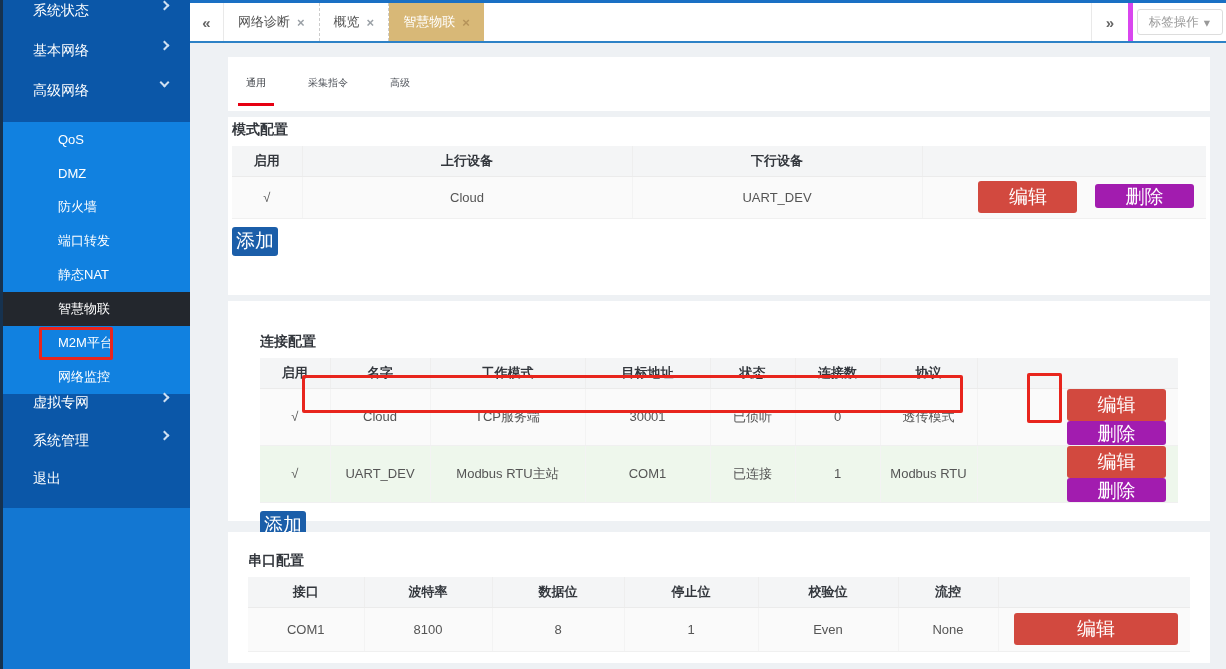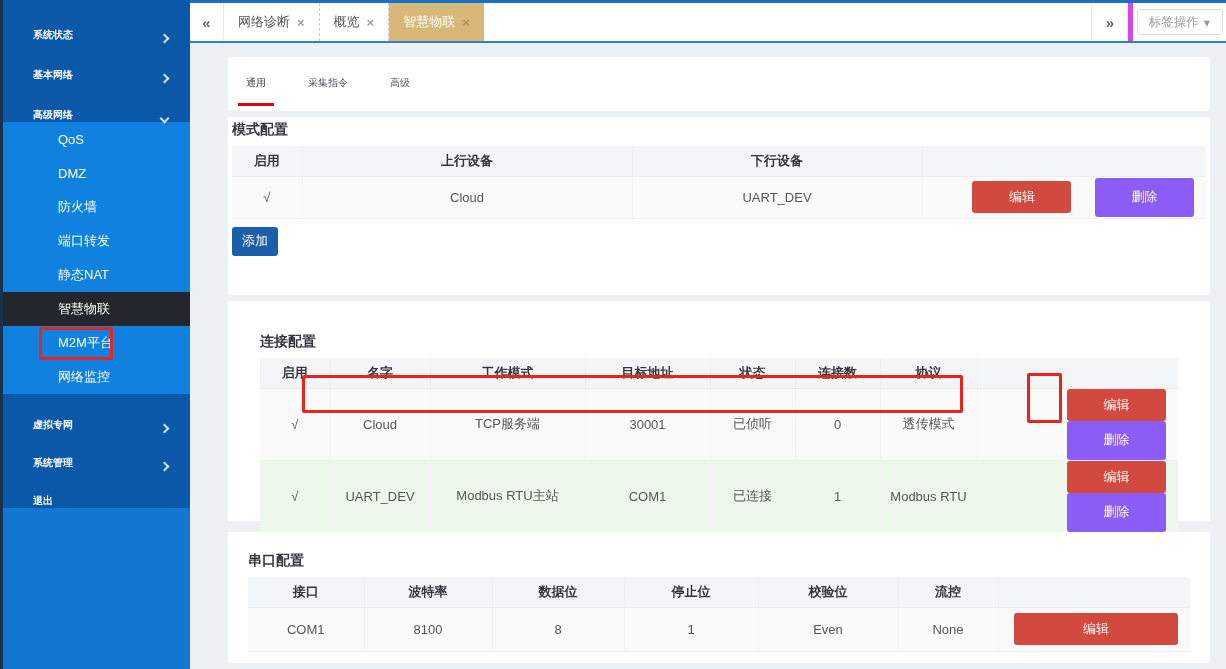--- a/index.html
+++ b/index.html
@@ -4,22 +4,22 @@
 <style>
   * { margin:0; padding:0; box-sizing:border-box; }
   html,body { width:1226px; height:669px; overflow:hidden;
     font-family:"Liberation Sans","DejaVu Sans",sans-serif; background:#eef1f4; }
   .app { position:relative; width:1226px; height:669px; }
 
   
   .sidebar { position:absolute; left:0; top:0; width:190px; height:669px;
     background:#1377d2; border-left:3px solid #16324f; }
   .side-top-block { background:#0b57a8; padding-top:2px; }
-  .side-item { height:40px; display:flex; align-items:flex-end; justify-content:space-between;
-    padding:0 22px 0 30px; color:#fff; font-size:10px; font-weight:bold; cursor:pointer; }
+  .side-item { height:40px; display:flex; align-items:flex-start; justify-content:space-between;
+    padding:0 22px 0 30px; color:#fff; font-size:14px; font-weight:normal; cursor:pointer; }
   .side-mid-block { background:#0b57a8; }
   .side-item.mid { height:38px; }
   .submenu { background:#1181e0; }
   .sub-item { height:34px; display:flex; align-items:center; padding-left:55px;
     color:#fff; font-size:13px; cursor:pointer; }
   .sub-item.selected { background:#23272d; }
   .chev { width:7px; height:7px; border-right:2px solid #cfe0f2; border-bottom:2px solid #cfe0f2;
     display:inline-block; }
   .chev.right { transform:rotate(-45deg); }
   .chev.down  { transform:rotate(45deg); margin-top:-3px; }
@@ -64,24 +64,24 @@
   th { height:30px; background:#f4f5f6; font-size:13px; font-weight:bold; color:#33373d;
     text-align:center; border-bottom:1px solid #ebebeb; border-right:1px solid #eeeeee; }
   th:last-child { border-right:none; }
   td { height:42px; background:#fafafa; font-size:13px; color:#555; text-align:center;
     border-bottom:1px solid #f0f0f0; border-right:1px solid #f3f3f3; }
   td:last-child { border-right:none; }
   tr.green td { background:#eef7ec; }
   .serial td { height:44px; }
   td.actions { text-align:right; padding-right:12px; }
 
-  .btn { display:inline-block; border:none; color:#fff; font-size:13px; border-radius:3px;
+  .btn { display:inline-block; border:none; color:#fff; font-size:19px; border-radius:3px;
     cursor:pointer; font-family:inherit; }
   .btn-edit { width:99px; height:32px; background:#d2493f; }
-  .btn-del  { width:99px; height:39px; background:#8b5cf6; margin-left:20px; }
+  .btn-del  { width:99px; height:24px; background:#a21caf; margin-left:14px; }
   .btn-edit-wide { width:164px; height:32px; background:#d2493f; }
   .btn-add { width:46px; height:29px; background:#1b5ea9; margin-top:8px; }
 
   
   .annotation { position:absolute; border:3px solid #e8251d; border-radius:2px; z-index:50;
     pointer-events:none; }
   .anno-sidebar { left:39px;  top:327px; width:74px;  height:33px; }
   .anno-row     { left:302px; top:375px; width:661px; height:38px; }
   .anno-edit    { left:1027px; top:373px; width:35px; height:50px; }
 </style>

